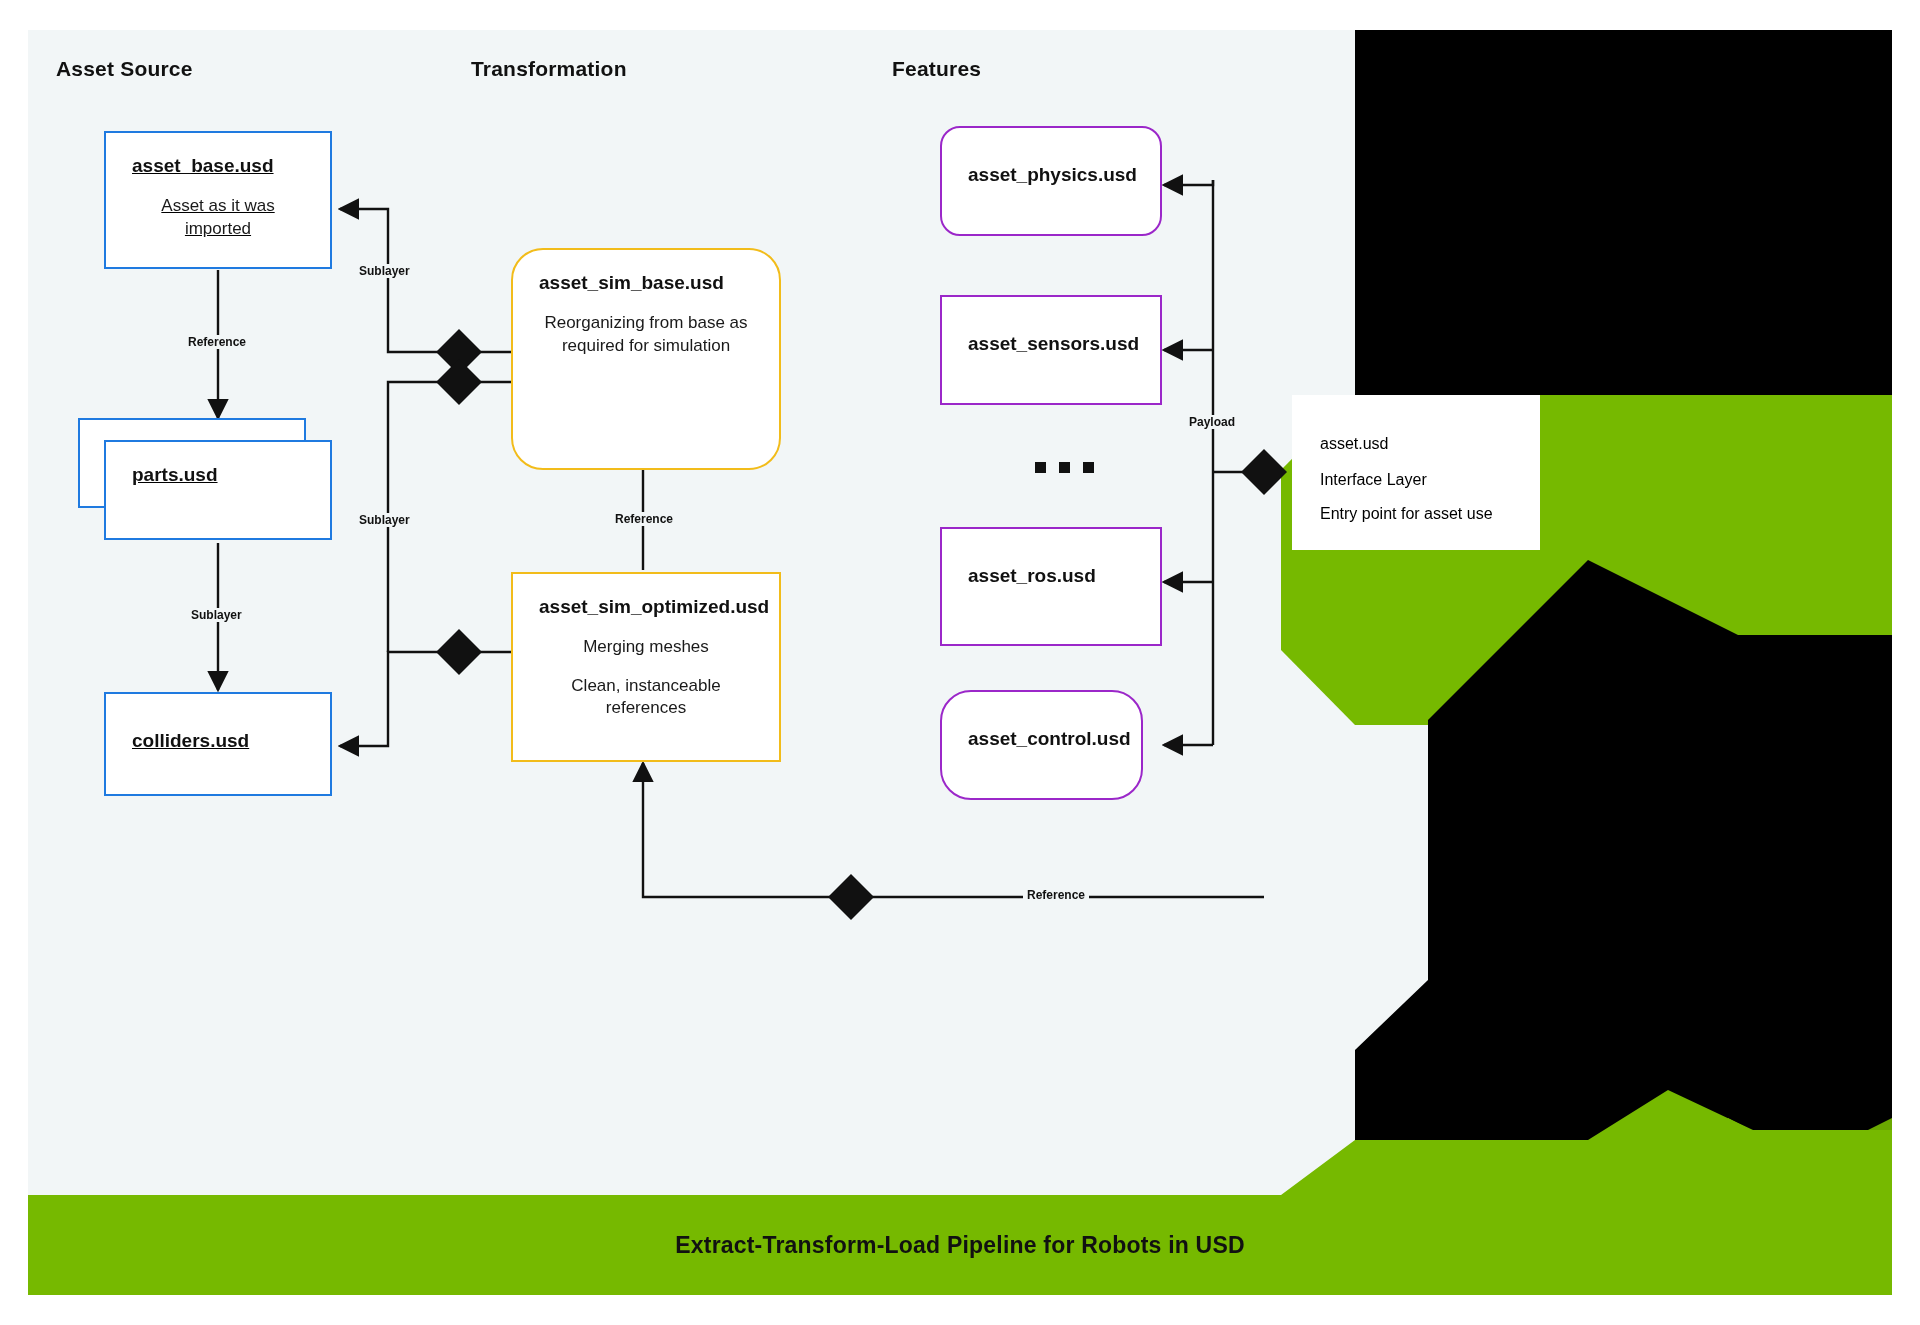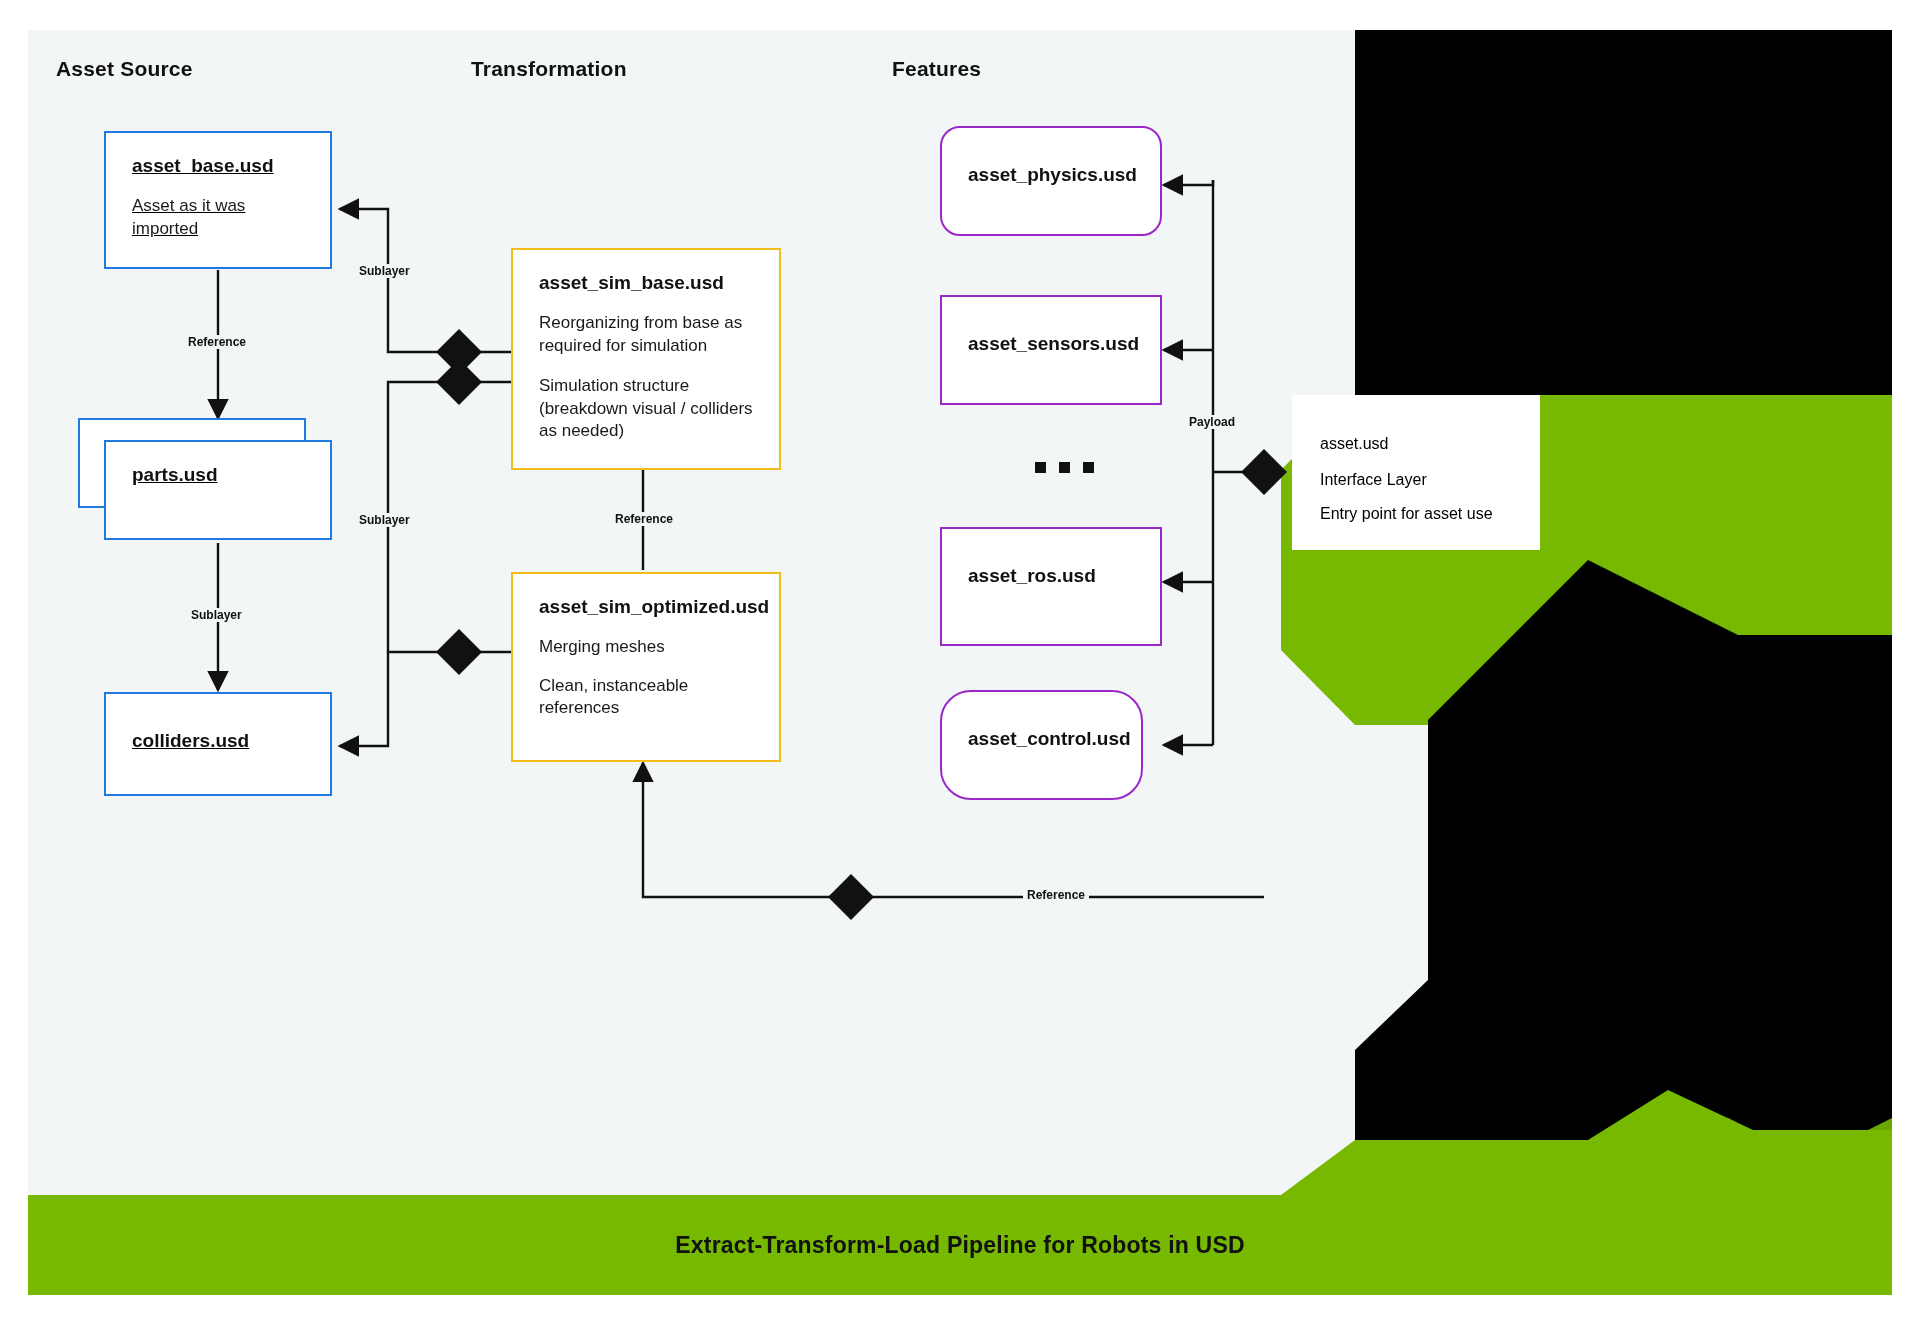--- a/index.html
+++ b/index.html
@@ -4,21 +4,21 @@
 <style>
   html,body{margin:0;padding:0;background:#ffffff;}
   body{font-family:"Liberation Sans","DejaVu Sans",sans-serif;}
   #stage{position:relative;width:1920px;height:1325px;overflow:hidden;background:#ffffff;}
   #canvas{position:absolute;left:28px;top:30px;width:1864px;height:1265px;background:#f2f6f7;overflow:hidden;}
   #deco{position:absolute;left:0;top:0;width:1864px;height:1265px;pointer-events:none;}
   #wires{position:absolute;left:0;top:0;width:1864px;height:1265px;pointer-events:none;}
   .col-title{position:absolute;font-size:21px;font-weight:bold;color:#111111;letter-spacing:.2px;white-space:nowrap;}
   .node{position:absolute;background:#ffffff;box-sizing:border-box;}
   .node .ttl{font-size:19px;font-weight:bold;color:#111;margin:0;white-space:nowrap;}
-  .node .body{font-size:17px;color:#1a1a1a;line-height:1.33;margin:0;white-space:pre-line;}
+  .node .body{font-size:17px;color:#1a1a1a;line-height:1.33;margin:0;white-space:pre-line;text-align:center;}
   .node.pad{padding:22px 26px;}
   .b-blue{border:2.5px solid #1f7ae0;text-decoration:underline;}
   .b-yellow{border:2.5px solid #f2bc1a;}
   .b-purple{border:2.5px solid #9b27c9;}
   .stackback{position:absolute;background:#ffffff;border:2.5px solid #1f7ae0;box-sizing:border-box;}
   .wlabel{position:absolute;font-size:12px;font-weight:bold;color:#111;background:#f2f6f7;padding:0 4px;white-space:nowrap;}
   .dots{position:absolute;display:flex;gap:13px;align-items:center;}
   .dots i{display:block;width:11px;height:11px;background:#111;}
   #banner{position:absolute;left:0;bottom:0;width:1864px;height:100px;background:#76b900;
           display:flex;align-items:center;justify-content:center;}
@@ -97,27 +97,24 @@
 
     <div class="stackback" style="left:50px;top:388px;width:228px;height:90px;"></div>
     <div class="node pad b-blue" style="left:76px;top:410px;width:228px;height:100px;">
       <p class="ttl" style="">parts.usd</p>
     </div>
 
     <div class="node pad b-blue" style="left:76px;top:662px;width:228px;height:104px;">
       <p class="ttl" style="margin-top:14px;">colliders.usd</p>
     </div>
 
-    <div class="node pad b-yellow" style="left:483px;top:218px;width:270px;height:222px;">
+    <div class="node pad b-yellow" style="left:483px;top:218px;width:270px;height:222px;border-radius:32px;">
       <p class="ttl">asset_sim_base.usd</p>
       <p class="body" style="margin-top:18px;">Reorganizing from base as
 required for simulation</p>
-      <p class="body" style="margin-top:18px;">Simulation structure
-(breakdown visual / colliders
-as needed)</p>
     </div>
 
     <div class="node pad b-yellow" style="left:483px;top:542px;width:270px;height:190px;">
       <p class="ttl">asset_sim_optimized.usd</p>
       <p class="body" style="margin-top:18px;">Merging meshes</p>
       <p class="body" style="margin-top:16px;">Clean, instanceable
 references</p>
     </div>
 
     <div class="node pad b-purple" style="left:912px;top:96px;width:222px;height:110px;border-radius:20px;">

